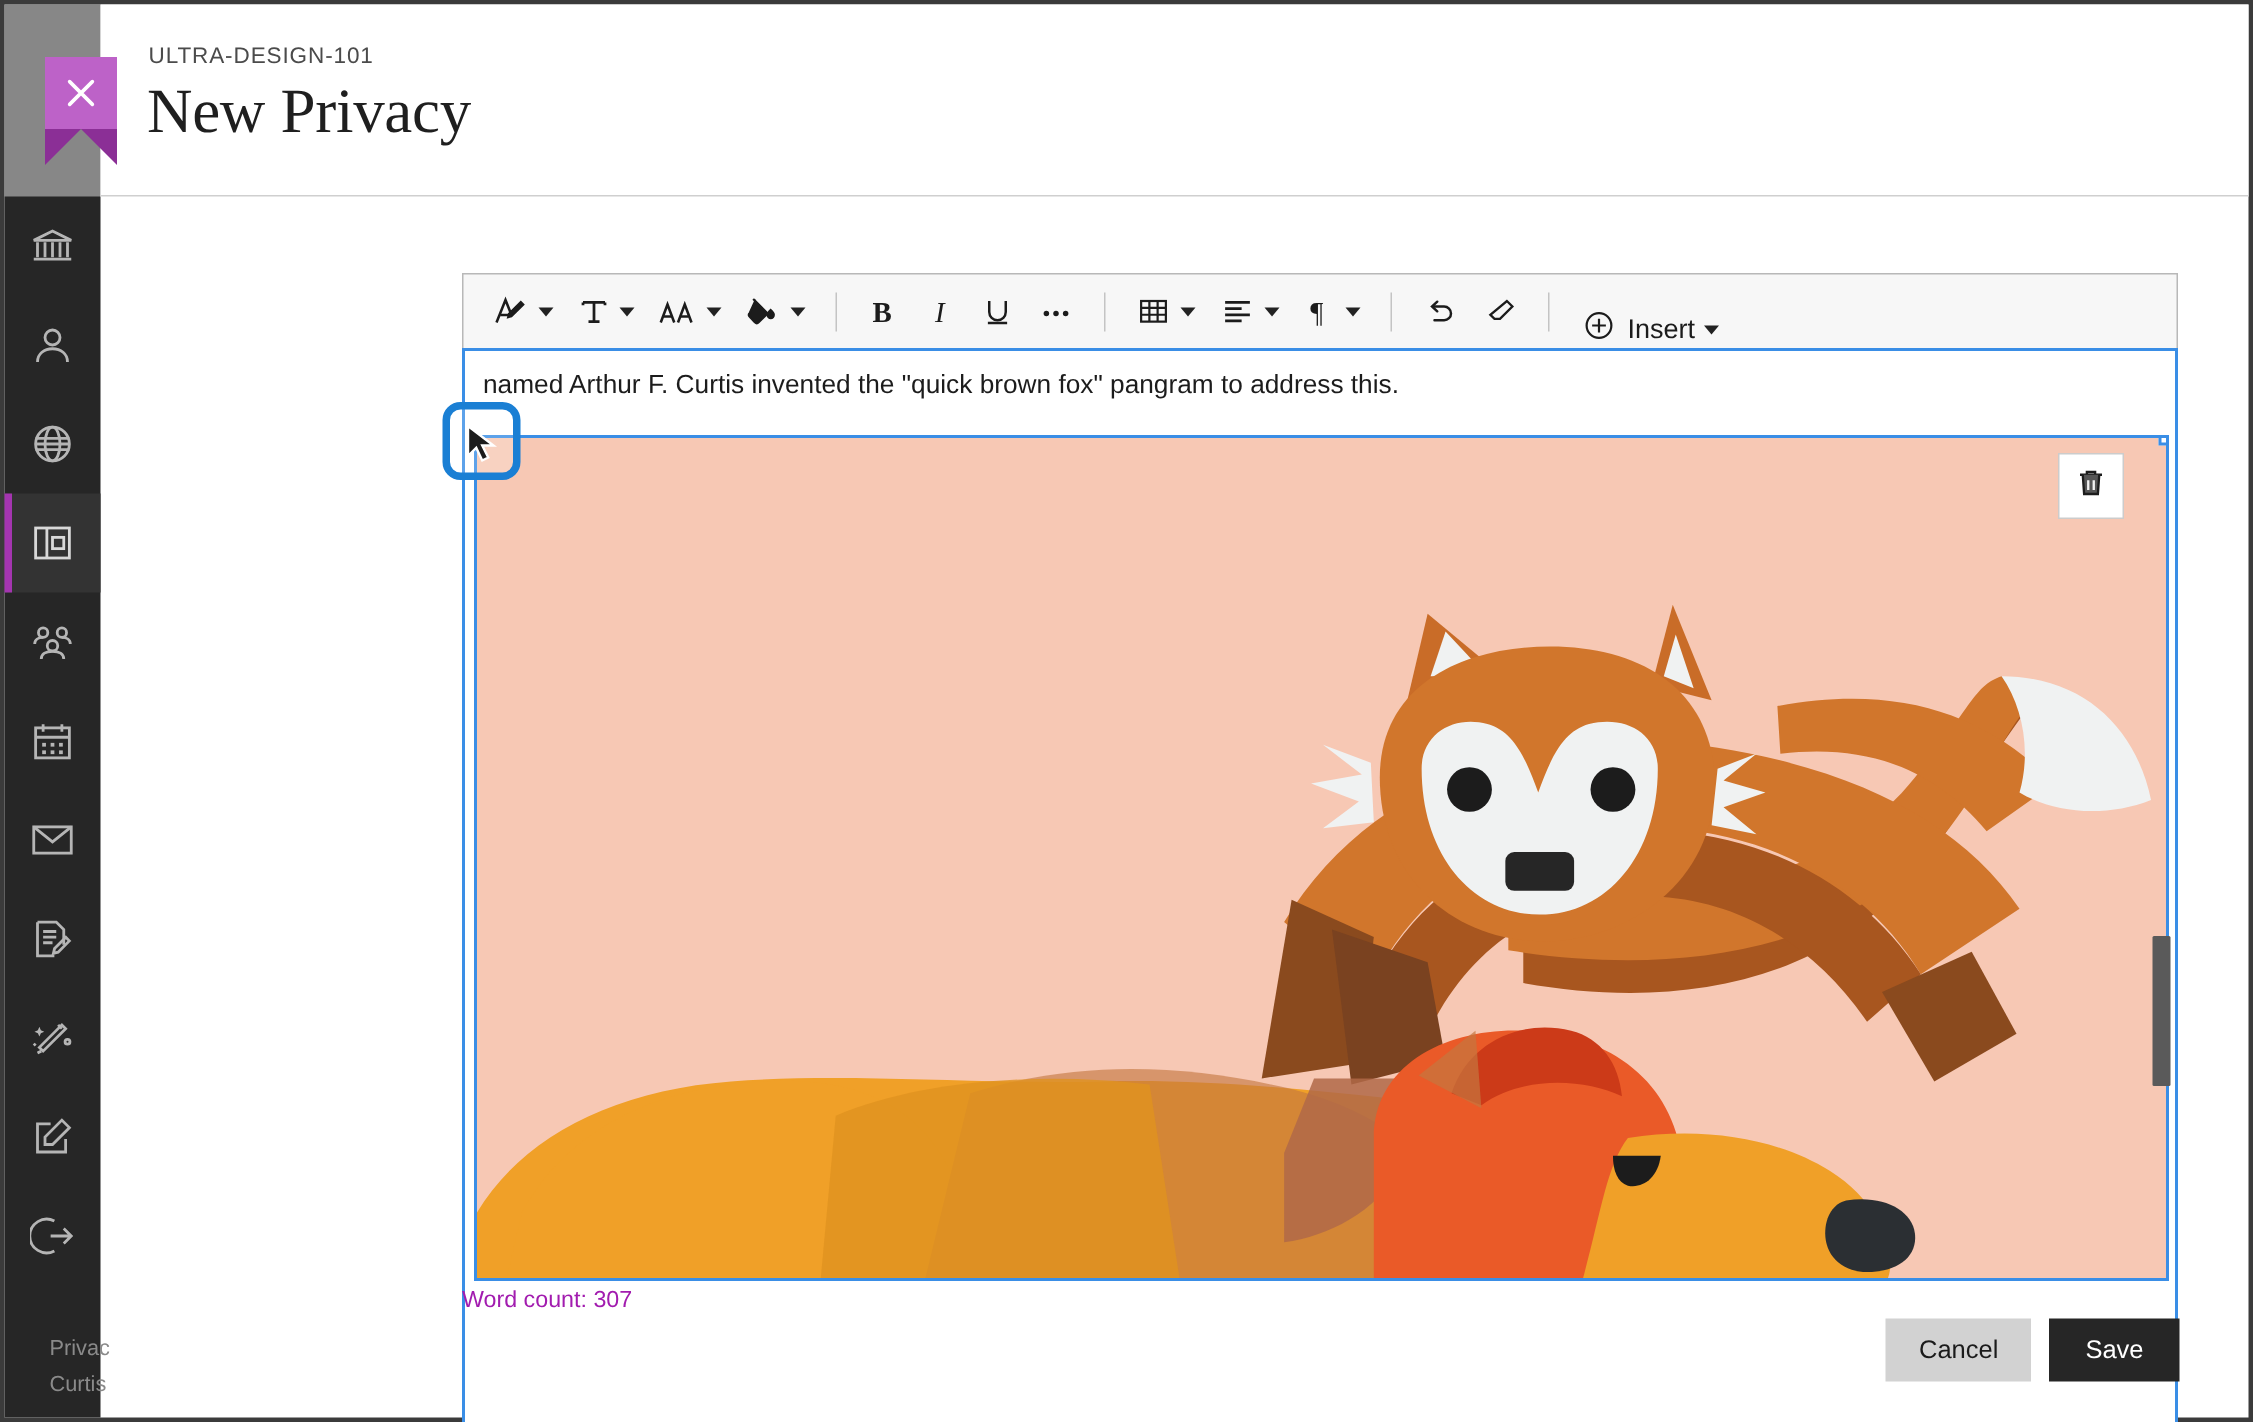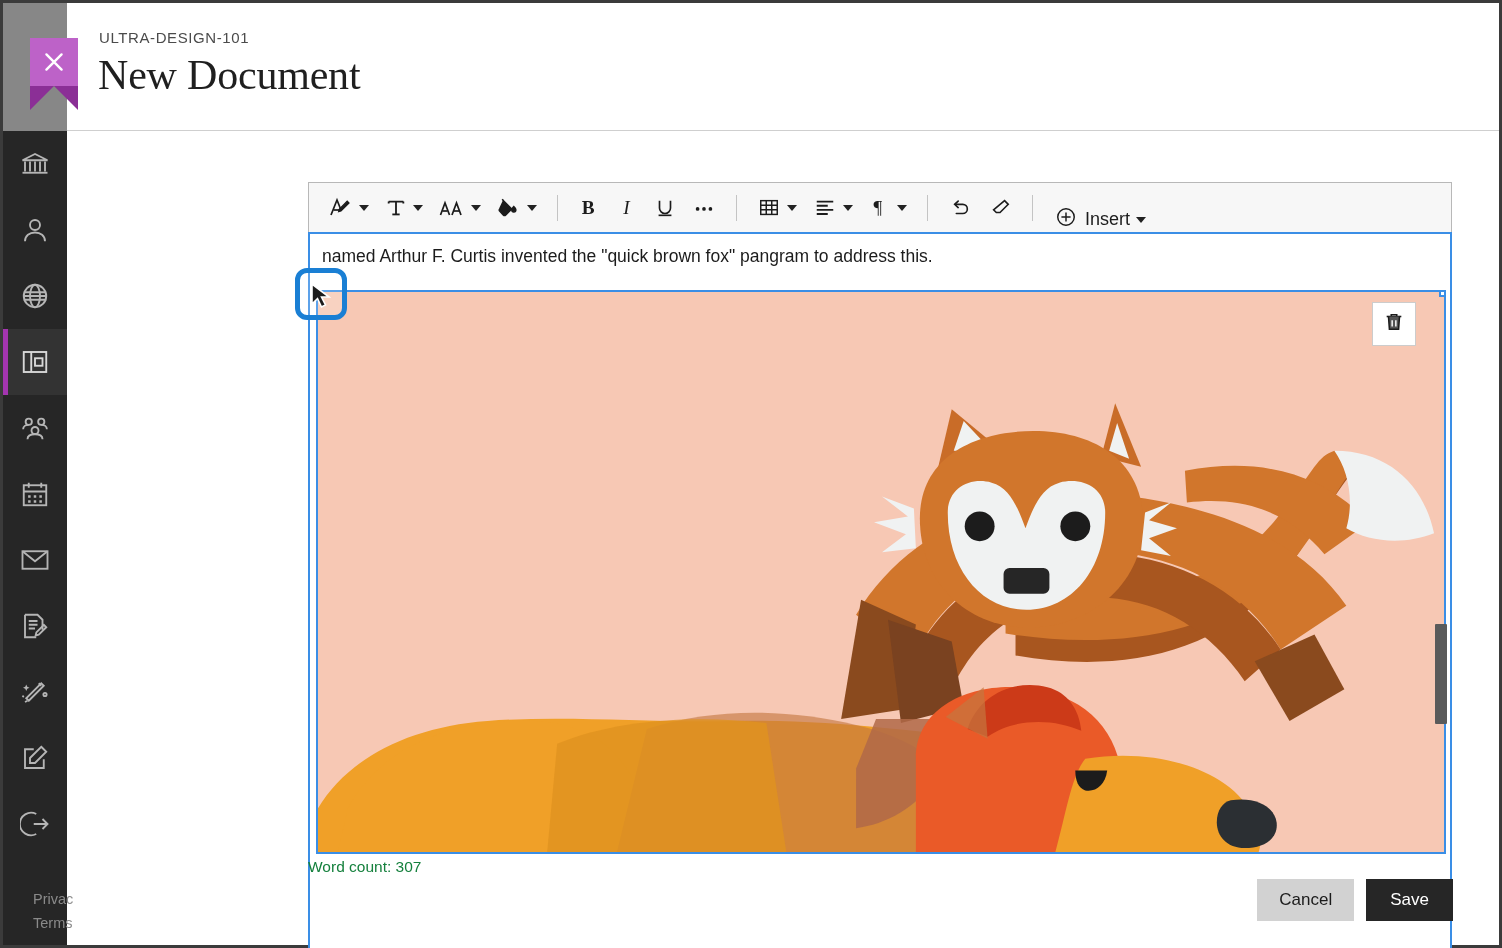--- a/index.html
+++ b/index.html
@@ -243,21 +243,21 @@
     position: absolute;
     left: 309px; top: 282px;
     z-index: 41;
   }
 
   
   .wordcount {
     position: absolute;
     left: 308px; top: 858px;
     font-size: 15.5px;
-    color: #15803d;
+    color: #a21caf;
   }
   .footer-btns {
     position: absolute;
     right: 49px; top: 879px;
     display: flex; gap: 12px;
   }
   .btn {
     height: 42px;
     padding: 0 22px;
     font-size: 17px;
@@ -391,40 +391,40 @@
             <path d="M13 4A9 9 0 1 0 13 20"></path>
             <path d="M11 12h11M18 8l4 4-4 4"></path>
           </svg>
         </span>
       </div>
 
     </div>
 
     <div class="nav-legal">
       <div>Privacy</div>
-      <div>Terms</div>
+      <div>Curtis</div>
     </div>
   </div>
 
   <div class="overlay-strip"></div>
 
   <div class="close-wrap">
     <div class="close-tail"></div>
     <button class="close-btn">
       <span>
         <svg width="26" height="26" viewBox="0 0 24 24" fill="none" stroke="#ffffff" stroke-width="2.2" stroke-linecap="round">
           <path d="M5 5l14 14M19 5L5 19"></path>
         </svg>
       </span>
     </button>
   </div>
 
   <div class="header">
     <div class="crumb">ULTRA-DESIGN-101</div>
-    <div class="doc-title">New Document</div>
+    <div class="doc-title">New Privacy</div>
   </div>
 
   <div class="editor">
 
     <div class="toolbar">
 
       <button class="tb-btn">
         <span>
           <svg width="24" height="22" viewBox="0 0 24 22" fill="none" stroke="#1c1c1c" stroke-width="1.7">
             <path d="M2 18L8 3l4 10"></path>

